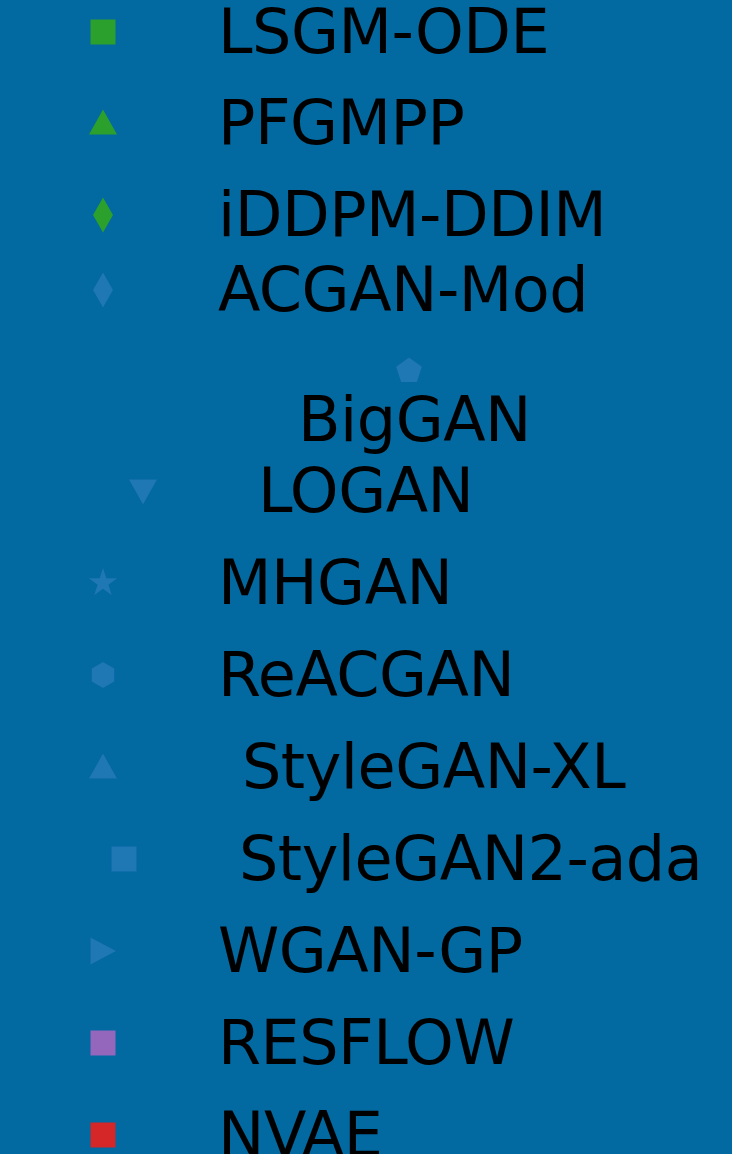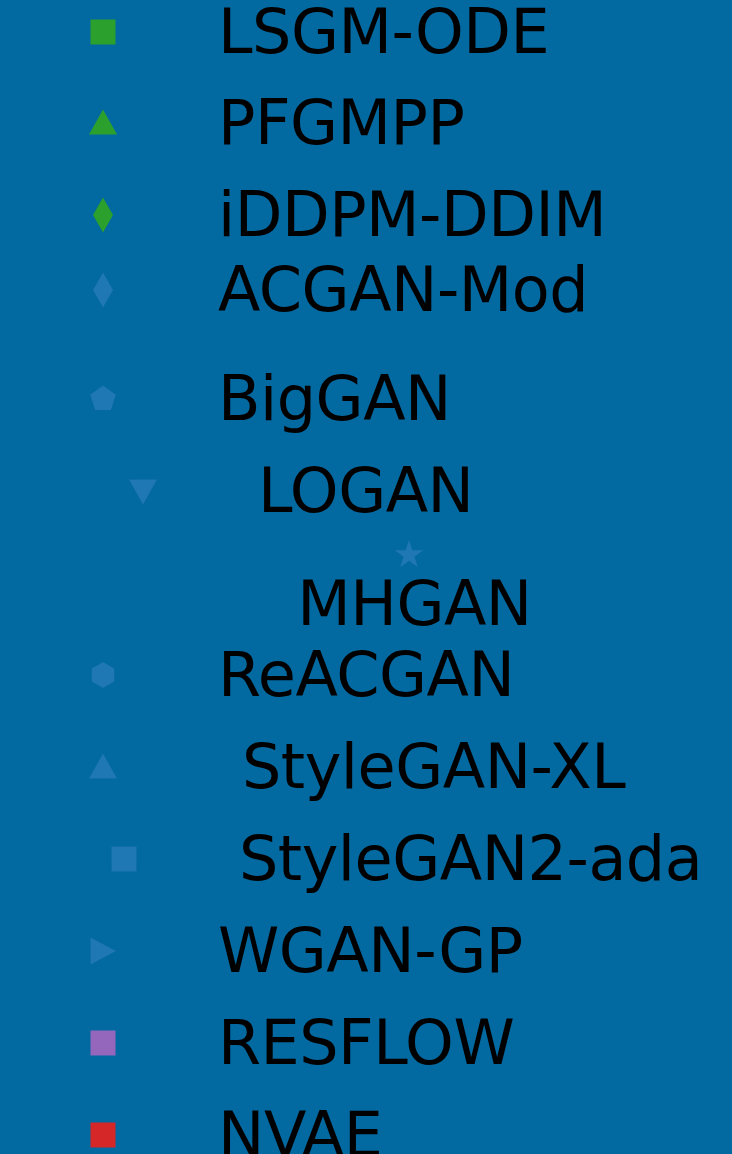--- a/index.html
+++ b/index.html
@@ -76,37 +76,37 @@
       <span class="label">PFGMPP</span>
     </div>
     <div class="legend-row" style="top: 244px;">
       <span class="marker">
         <svg viewBox="0 0 36 36" xmlns="http://www.w3.org/2000/svg">
           <path d="M18 0.5 L28 18 L18 35.5 L8 18 Z" fill="#1f77b4"></path>
         </svg>
       </span>
       <span class="label">ACGAN-Mod</span>
     </div>
-    <div class="legend-row" style="top: 353px;">
+    <div class="legend-row" style="top: 353px; flex-direction: column;">
       <span class="marker">
         <svg viewBox="0 0 36 36" xmlns="http://www.w3.org/2000/svg">
           <path d="M18 4.5 L5.16 13.83 L10.07 28.92 L25.93 28.92 L30.84 13.83 Z" fill="#1f77b4"></path>
         </svg>
       </span>
       <span class="label">BigGAN</span>
     </div>
     <div class="legend-row" style="top: 445px; padding-left: 40px;">
       <span class="marker">
         <svg viewBox="0 0 36 36" xmlns="http://www.w3.org/2000/svg">
           <path d="M4 6.5 L32 6.5 L18 31.5 Z" fill="#1f77b4"></path>
         </svg>
       </span>
       <span class="label">LOGAN</span>
     </div>
-    <div class="legend-row" style="top: 537px; flex-direction: column;">
+    <div class="legend-row" style="top: 537px;">
       <span class="marker">
         <svg viewBox="0 0 36 36" xmlns="http://www.w3.org/2000/svg">
           <path d="M18 3 L21.36 13.37 L32.27 13.36 L23.44 19.77 L26.82 30.14 L18 23.72 L9.18 30.14 L12.56 19.77 L3.73 13.36 L14.64 13.37 Z" fill="#1f77b4"></path>
         </svg>
       </span>
       <span class="label">MHGAN</span>
     </div>
     <div class="legend-row" style="top: 629px;">
       <span class="marker">
         <svg viewBox="0 0 36 36" xmlns="http://www.w3.org/2000/svg">

